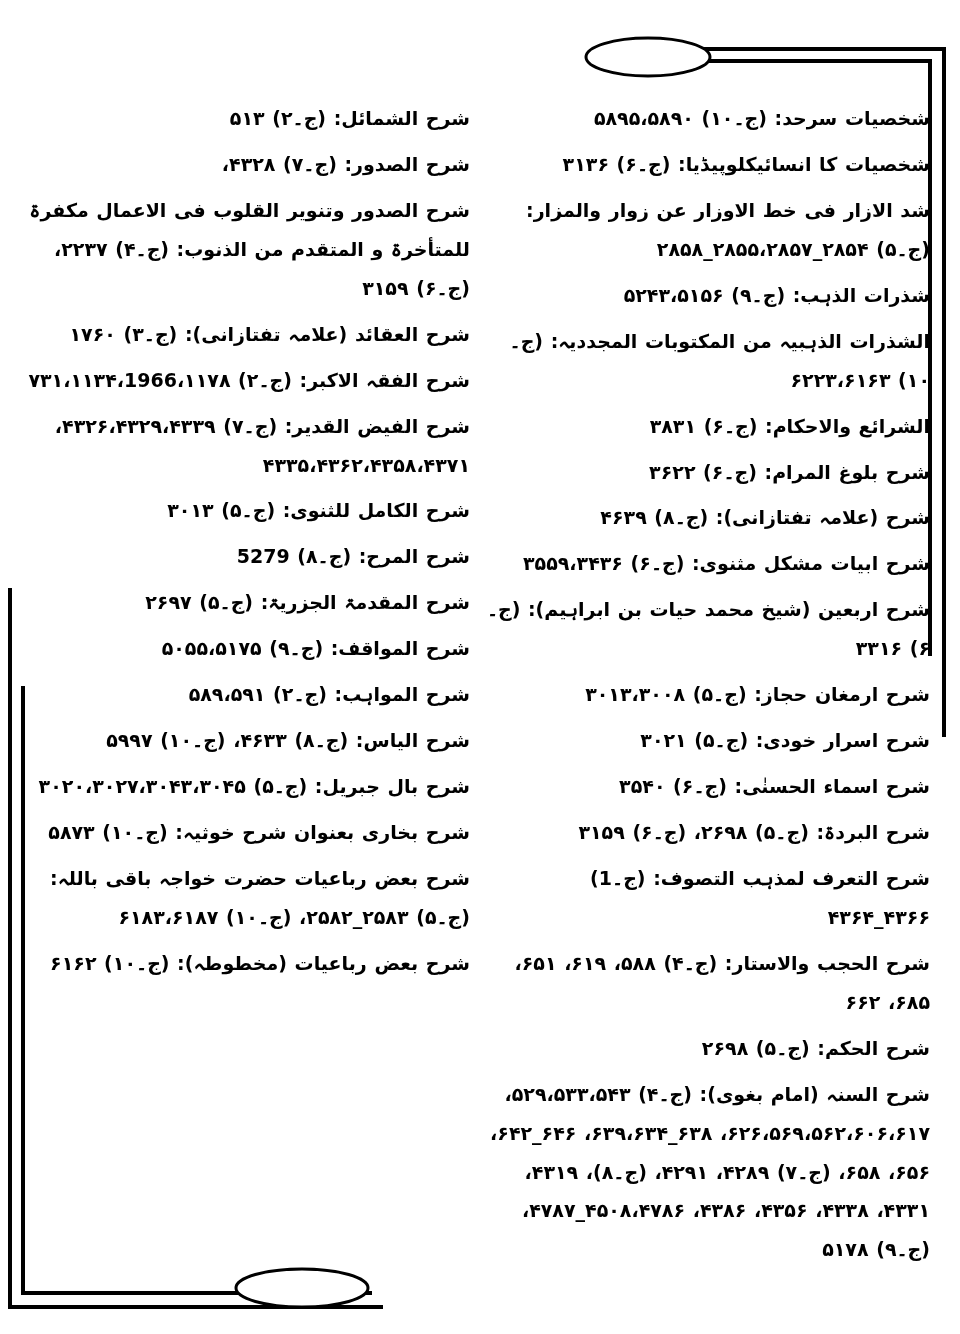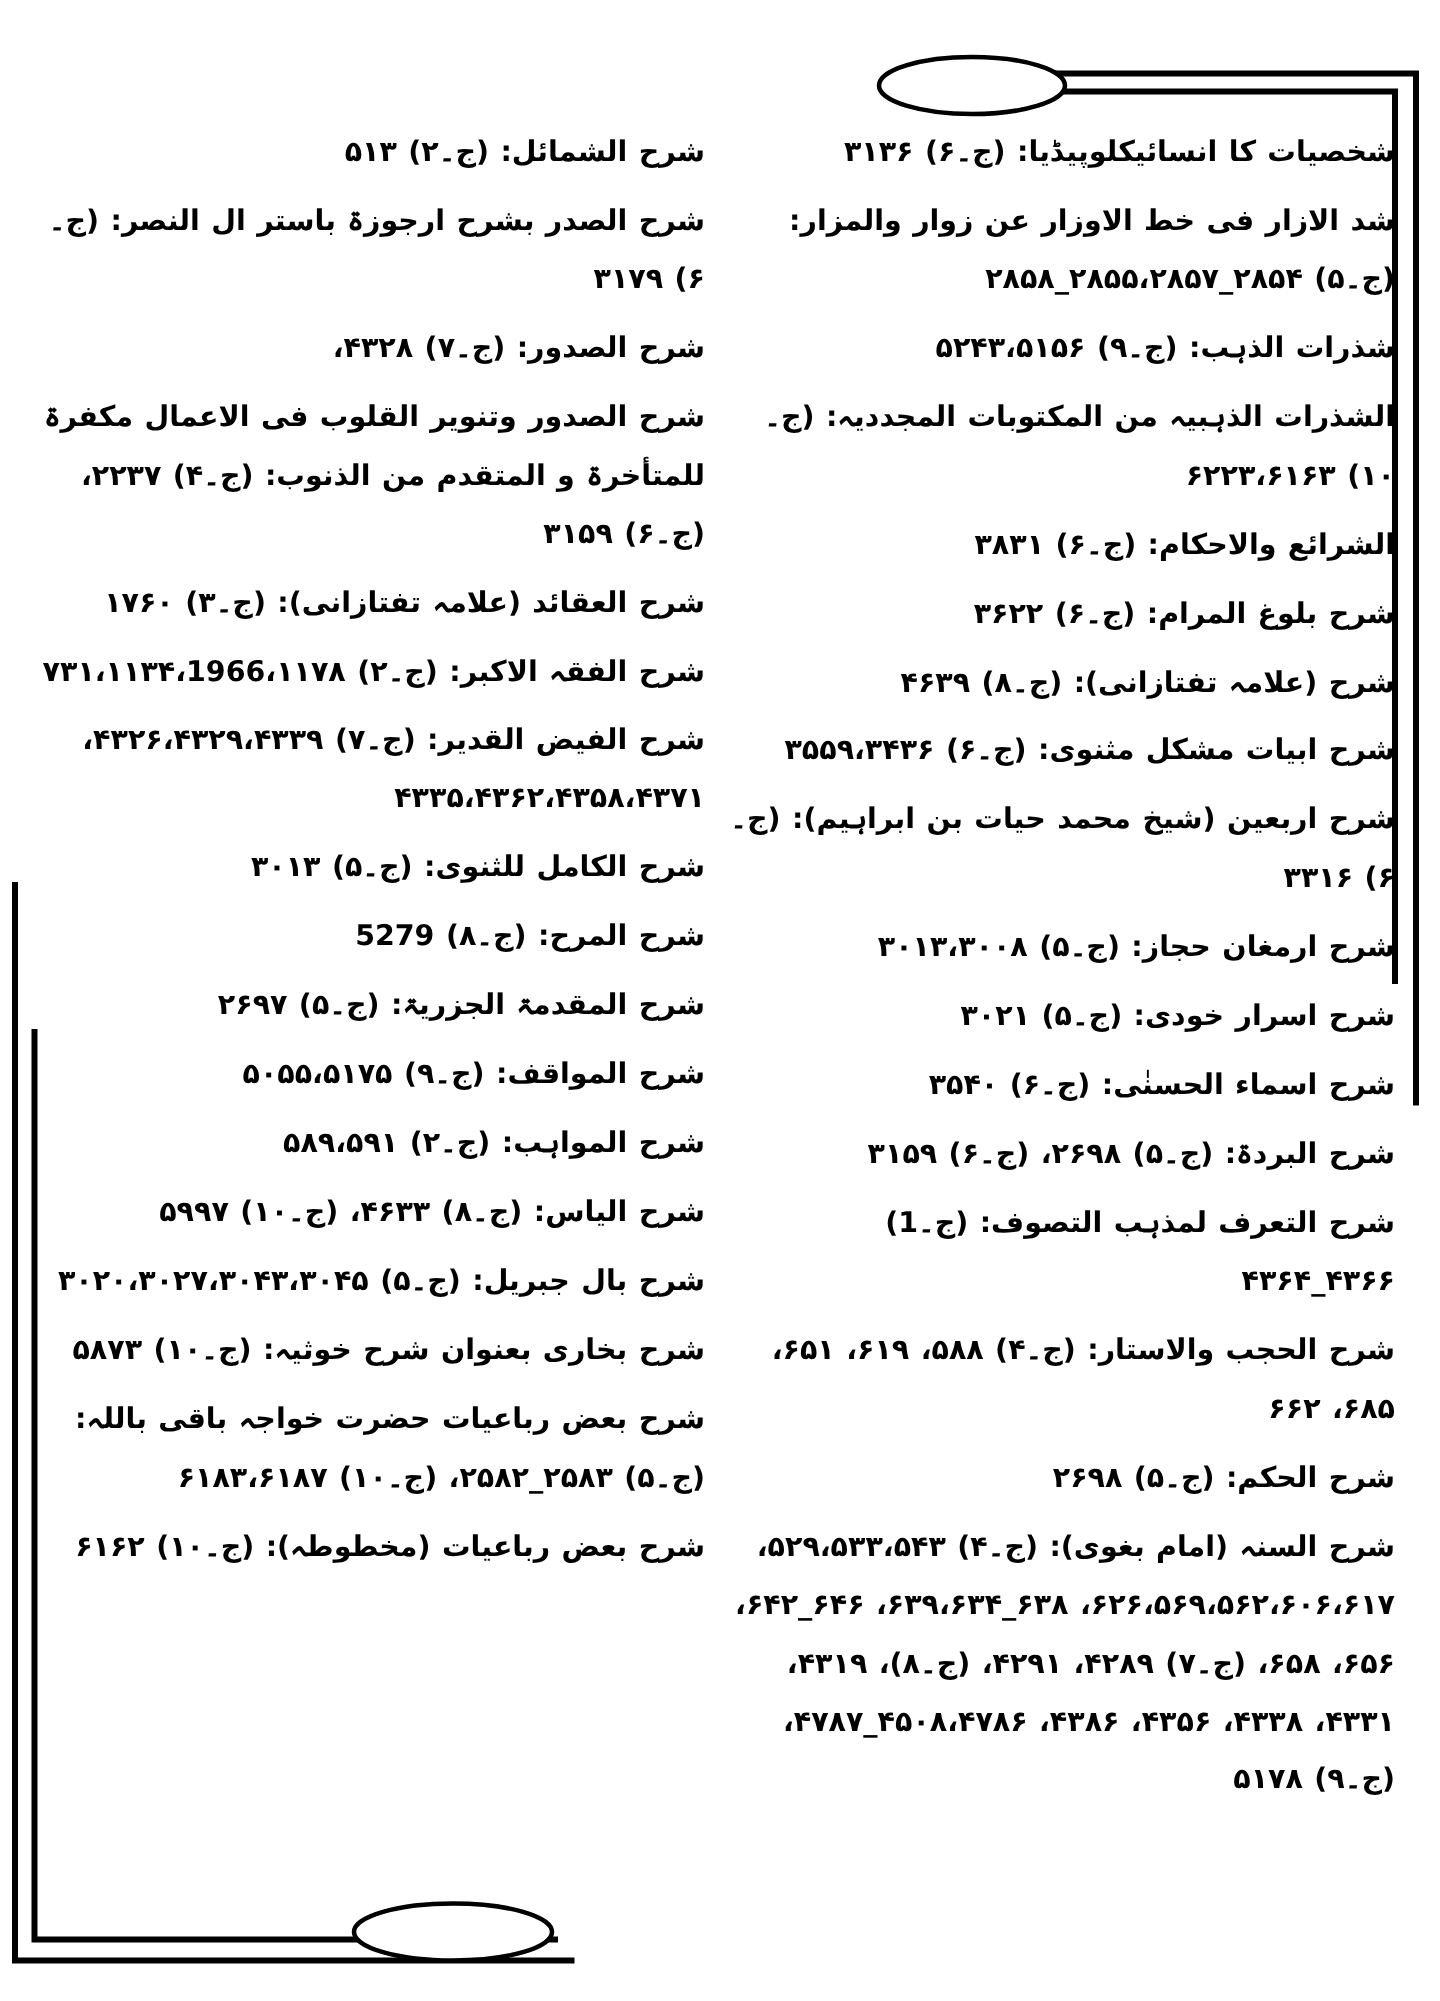--- a/index.html
+++ b/index.html
@@ -18,21 +18,21 @@
   }
   .ornaments {
     position: absolute;
     inset: 0;
     width: 960px;
     height: 1334px;
     pointer-events: none;
   }
   .col {
     position: absolute;
-    top: 82px;
+    top: 99px;
     direction: rtl;
     text-align: right;
   }
   .col-right {
     right: 30px;
     width: 445px;
   }
   .col-left {
     left: 28px;
     width: 442px;
@@ -59,20 +59,21 @@
     </g>
 
     <g>
       <path d="M 10 588 V 1307 H 383" fill="none" stroke="#000" stroke-width="4"></path>
       <path d="M 23 686 V 1293 H 372" fill="none" stroke="#000" stroke-width="4"></path>
       <ellipse cx="302" cy="1288" rx="66" ry="19" fill="#ffffff" stroke="#000" stroke-width="3"></ellipse>
     </g>
   </svg>
 
   <div class="col col-right">
+    <div class="entry">شخصیات سرحد: (ج۔۱۰) ۵۸۹۵،۵۸۹۰</div>
     <div class="entry">شخصیات کا انسائیکلوپیڈیا: (ج۔۶) ۳۱۳۶</div>
     <div class="entry">شد الازار فی خط الاوزار عن زوار والمزار: (ج۔۵) ۲۸۵۴_۲۸۵۵،۲۸۵۷_۲۸۵۸</div>
     <div class="entry">شذرات الذہب: (ج۔۹) ۵۲۴۳،۵۱۵۶</div>
     <div class="entry">الشذرات الذہبیہ من المکتوبات المجددیہ: (ج۔۱۰) ۶۲۲۳،۶۱۶۳</div>
     <div class="entry">الشرائع والاحکام: (ج۔۶) ۳۸۳۱</div>
     <div class="entry">شرح بلوغ المرام: (ج۔۶) ۳۶۲۲</div>
     <div class="entry">شرح (علامہ تفتازانی): (ج۔۸) ۴۶۳۹</div>
     <div class="entry">شرح ابیات مشکل مثنوی: (ج۔۶) ۳۵۵۹،۳۴۳۶</div>
     <div class="entry">شرح اربعین (شیخ محمد حیات بن ابراہیم): (ج۔۶) ۳۳۱۶</div>
     <div class="entry">شرح ارمغان حجاز: (ج۔۵) ۳۰۱۳،۳۰۰۸</div>
@@ -80,21 +81,20 @@
     <div class="entry">شرح اسماء الحسنٰی: (ج۔۶) ۳۵۴۰</div>
     <div class="entry">شرح البردۃ: (ج۔۵) ۲۶۹۸، (ج۔۶) ۳۱۵۹</div>
     <div class="entry">شرح التعرف لمذہب التصوف: (ج۔1) ۴۳۶۶_۴۳۶۴</div>
     <div class="entry">شرح الحجب والاستار: (ج۔۴) ۵۸۸، ۶۱۹، ۶۵۱، ۶۸۵، ۶۶۲</div>
     <div class="entry">شرح الحکم: (ج۔۵) ۲۶۹۸</div>
     <div class="entry">شرح السنہ (امام بغوی): (ج۔۴) ۵۲۹،۵۳۳،۵۴۳، ۶۲۶،۵۶۹،۵۶۲،۶۰۶،۶۱۷، ۶۳۸_۶۳۹،۶۳۴، ۶۴۶_۶۴۲، ۶۵۶، ۶۵۸، (ج۔۷) ۴۲۸۹، ۴۲۹۱، (ج۔۸)، ۴۳۱۹، ۴۳۳۱، ۴۳۳۸، ۴۳۵۶، ۴۳۸۶، ۴۵۰۸،۴۷۸۶_۴۷۸۷، (ج۔۹) ۵۱۷۸</div>
   </div>
 
   <div class="col col-left">
     <div class="entry">شرح الشمائل: (ج۔۲) ۵۱۳</div>
-    <div class="entry">شرح الصدر بشرح ارجوزۃ باستر ال النصر: (ج۔۶) ۳۱۷۹</div>
     <div class="entry">شرح الصدور: (ج۔۷) ۴۳۲۸،</div>
     <div class="entry">شرح الصدور وتنویر القلوب فی الاعمال مکفرۃ للمتأخرۃ و المتقدم من الذنوب: (ج۔۴) ۲۲۳۷، (ج۔۶) ۳۱۵۹</div>
     <div class="entry">شرح العقائد (علامہ تفتازانی): (ج۔۳) ۱۷۶۰</div>
     <div class="entry">شرح الفقہ الاکبر: (ج۔۲) ۷۳۱،۱۱۳۴،1966،۱۱۷۸</div>
     <div class="entry">شرح الفیض القدیر: (ج۔۷) ۴۳۲۶،۴۳۲۹،۴۳۳۹، ۴۳۳۵،۴۳۶۲،۴۳۵۸،۴۳۷۱</div>
     <div class="entry">شرح الکامل للثنوی: (ج۔۵) ۳۰۱۳</div>
     <div class="entry">شرح المرح: (ج۔۸) 5279</div>
     <div class="entry">شرح المقدمۃ الجزریۃ: (ج۔۵) ۲۶۹۷</div>
     <div class="entry">شرح المواقف: (ج۔۹) ۵۰۵۵،۵۱۷۵</div>
     <div class="entry">شرح المواہب: (ج۔۲) ۵۸۹،۵۹۱</div>

